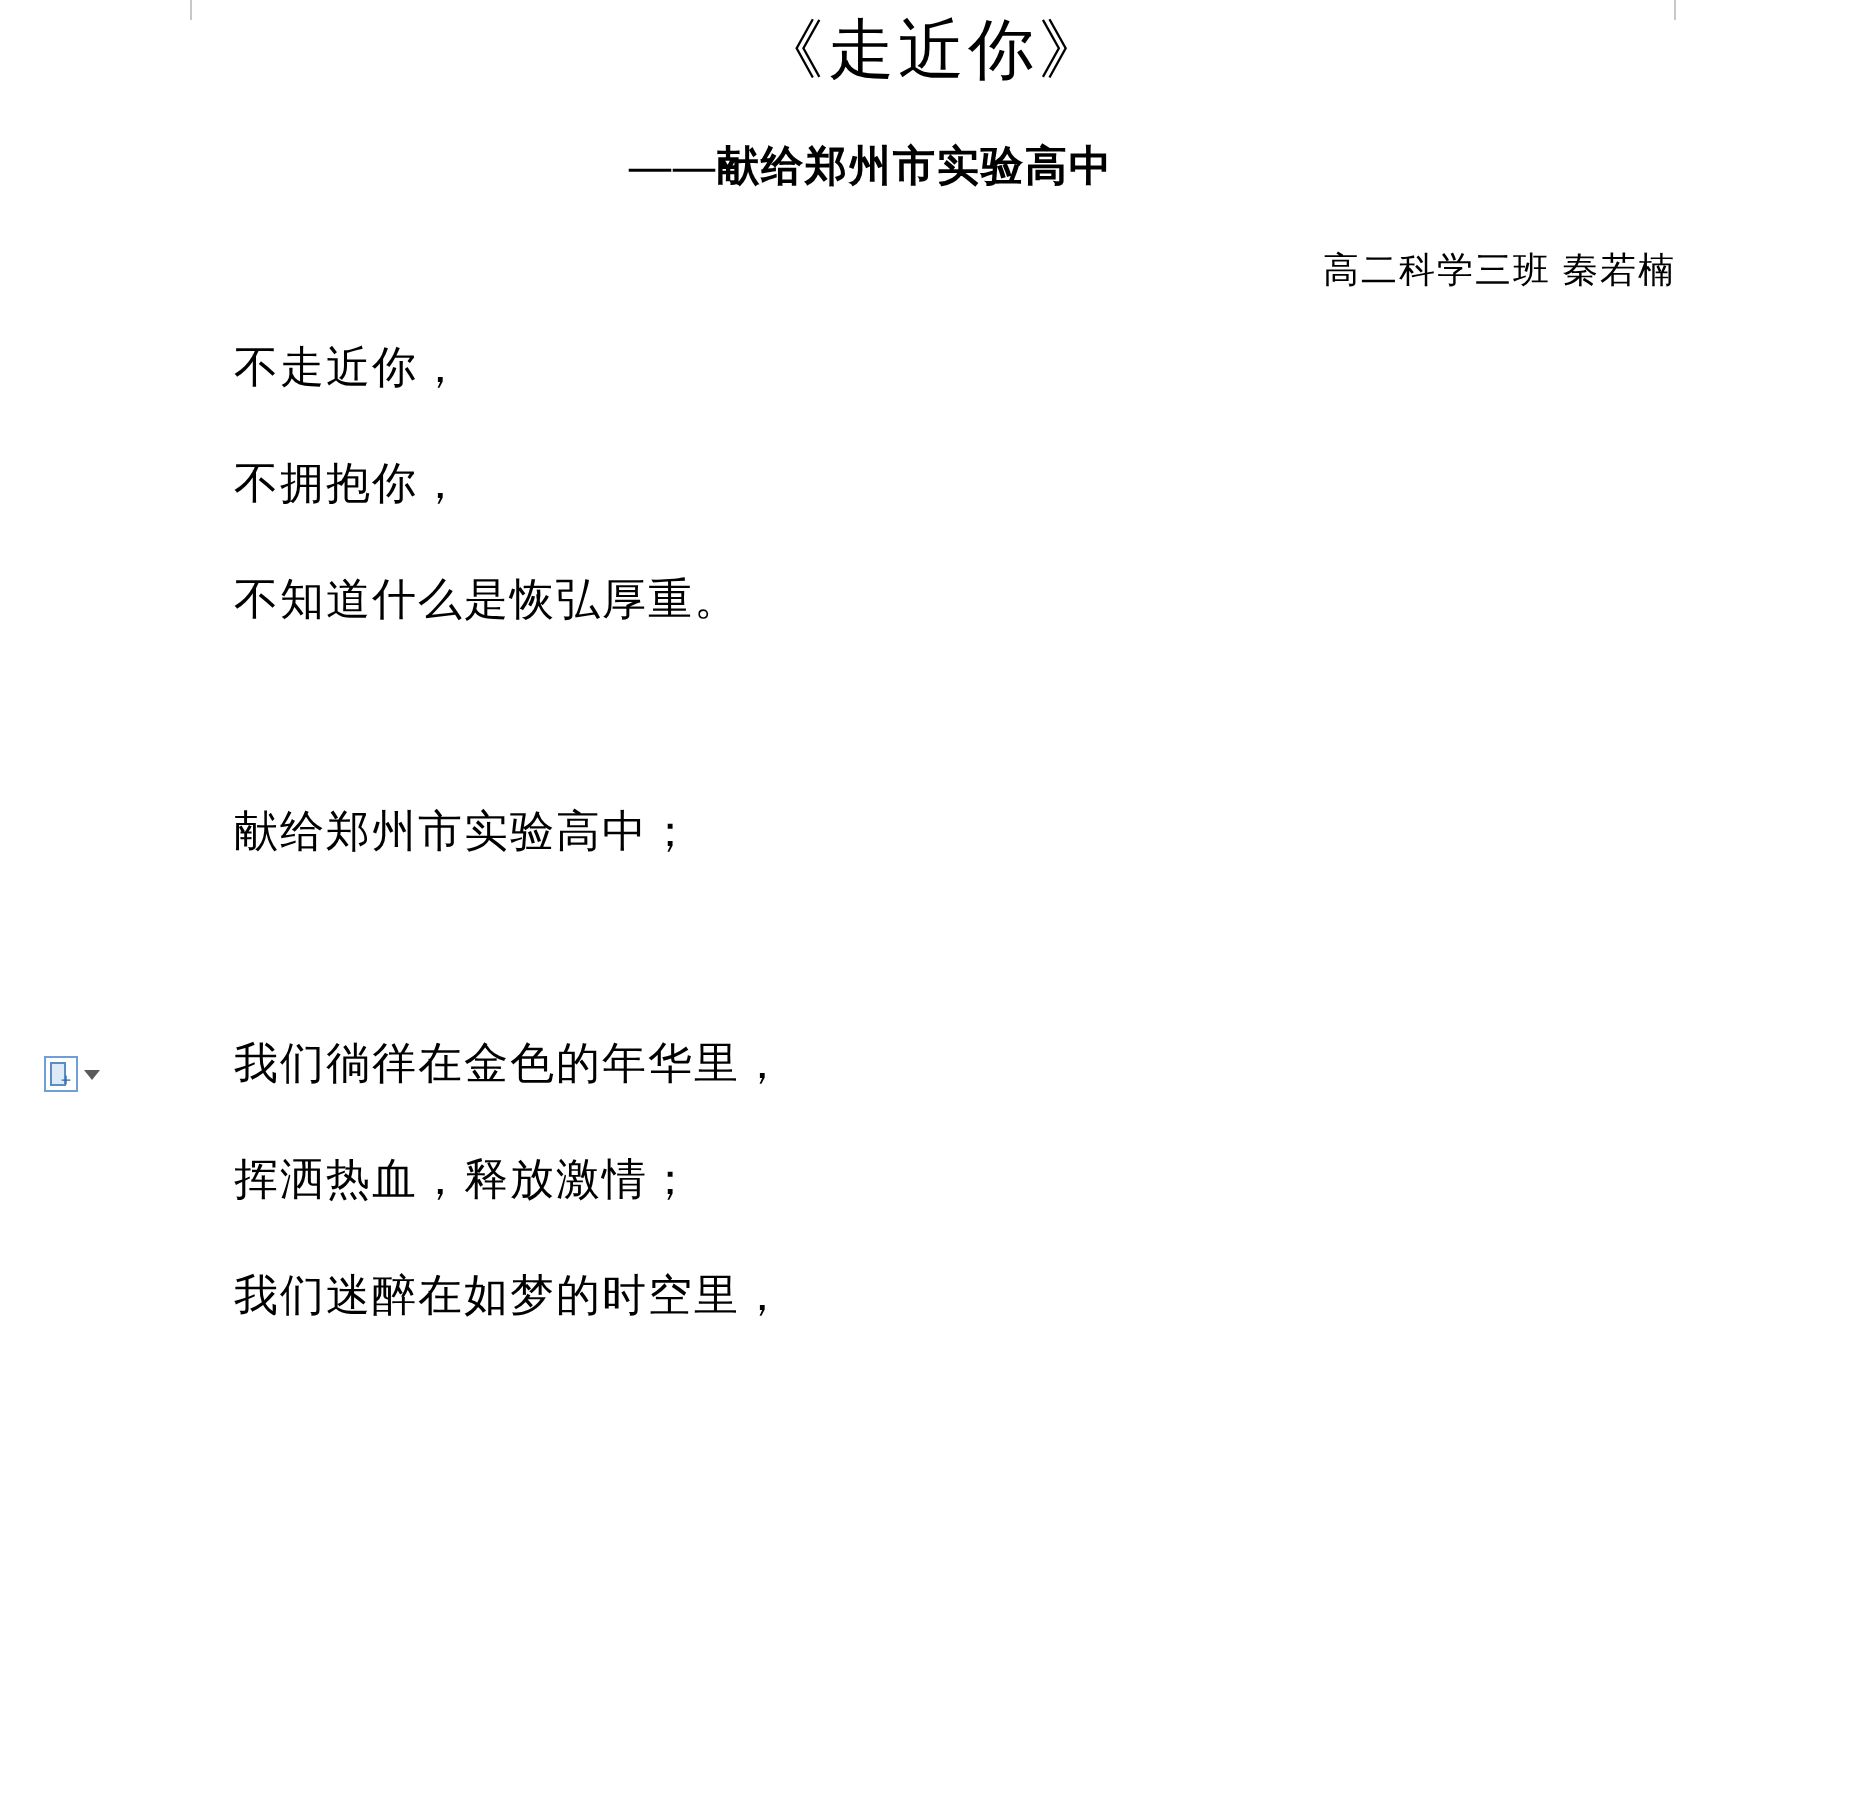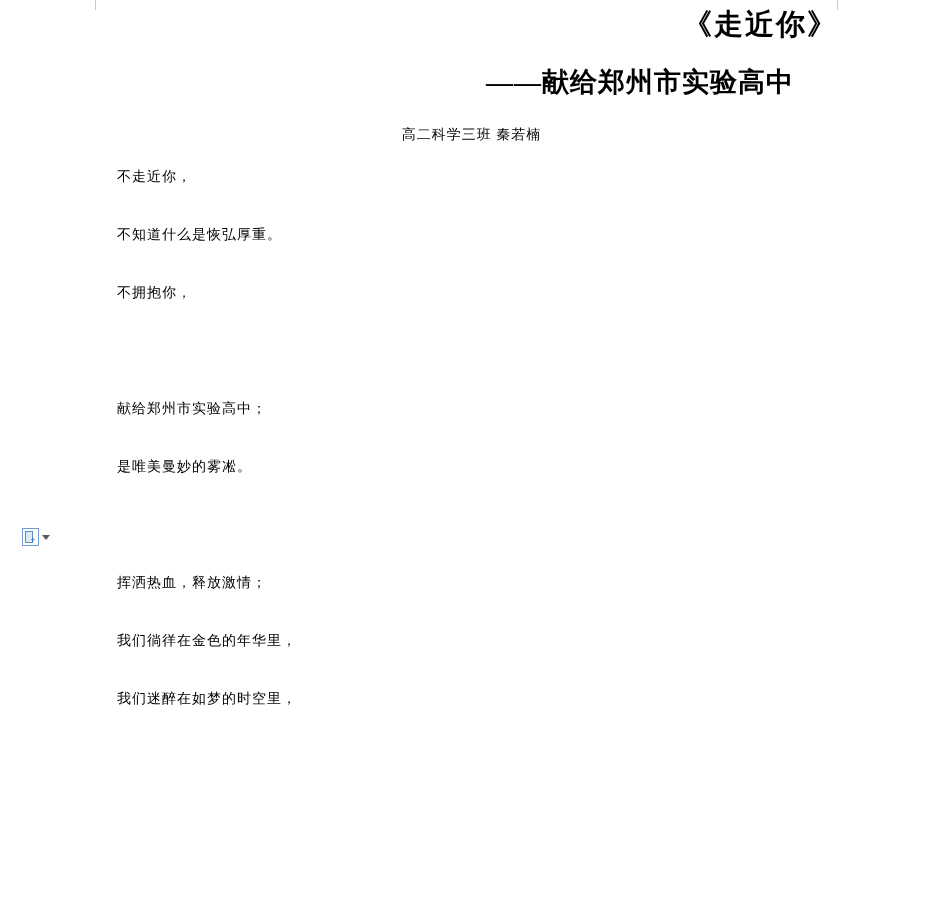--- a/index.html
+++ b/index.html
@@ -28,51 +28,51 @@
   .corner-mark.right { right: 95px; }
 
   .doc {
     position: relative;
     width: 933px;
     box-sizing: border-box;
     padding: 0 95px;
   }
 
   .title {
-    text-align: right;
-    font-size: 29px;
+    text-align: center;
+    font-size: 33px;
     letter-spacing: 2px;
     margin: 6px 0 0 0;
     line-height: 1.25;
-    font-weight: 700;
+    font-weight: 400;
   }
 
   .dedication {
-    text-align: right;
-    font-size: 27px;
-    margin: 22px 44px 0 0;
+    text-align: center;
+    font-size: 21px;
+    margin: 22px 62px 0 0;
     letter-spacing: 1px;
     font-weight: bold;
   }
 
   .byline {
-    text-align: center;
-    font-size: 14px;
+    text-align: right;
+    font-size: 18px;
     margin: 26px 0 0 0;
     letter-spacing: 1px;
     padding-left: 10px;
   }
 
   .body-block {
     margin-top: 26px;
     padding-left: 22px;
   }
 
   .poem-line {
-    font-size: 14px;
+    font-size: 22px;
     line-height: 1.0;
     height: 58px;
     letter-spacing: 1px;
     white-space: pre;
   }
   .poem-line.blank {
     height: 58px;
   }
 
   
@@ -132,32 +132,31 @@
 
   <div class="title">《走近你》</div>
 
   <div class="dedication">——献给郑州市实验高中</div>
 
   <div class="byline">高二科学三班  秦若楠</div>
 
   <div class="body-block">
 
     <div class="poem-line">不走近你，</div>
+    <div class="poem-line">不拥抱你，</div>
     <div class="poem-line">不知道什么是恢弘厚重。</div>
-    <div class="poem-line">不拥抱你，</div>
 
     <div class="poem-line blank"></div>
 
     <div class="poem-line">献给郑州市实验高中；</div>
-    <div class="poem-line">是唯美曼妙的雾凇。</div>
 
     <div class="poem-line blank"></div>
 
+    <div class="poem-line">我们徜徉在金色的年华里，</div>
     <div class="poem-line">挥洒热血，释放激情；</div>
-    <div class="poem-line">我们徜徉在金色的年华里，</div>
     <div class="poem-line">我们迷醉在如梦的时空里，</div>
 
   </div>
 </div>
 
 <div class="paste-widget">
   <span class="paste-icon">
     <span class="sheet"></span>
     <span class="plus">+</span>
   </span>

